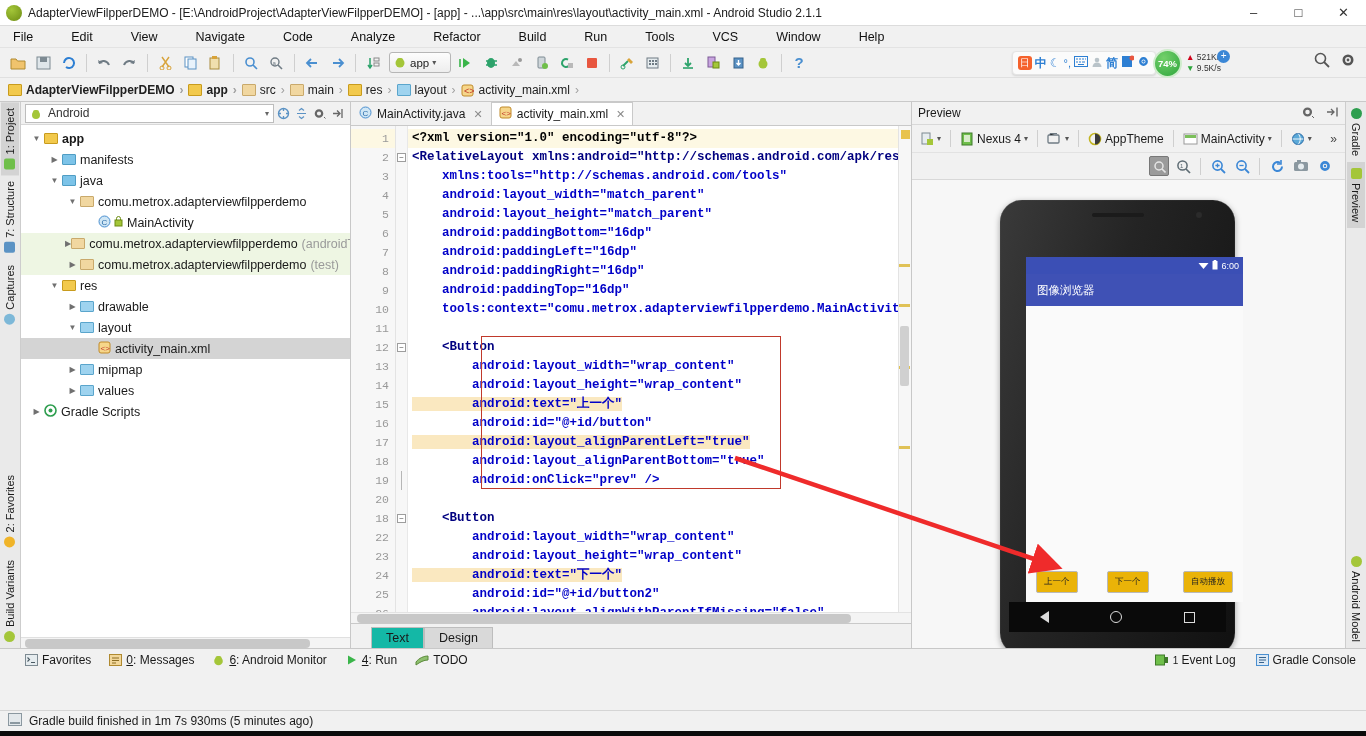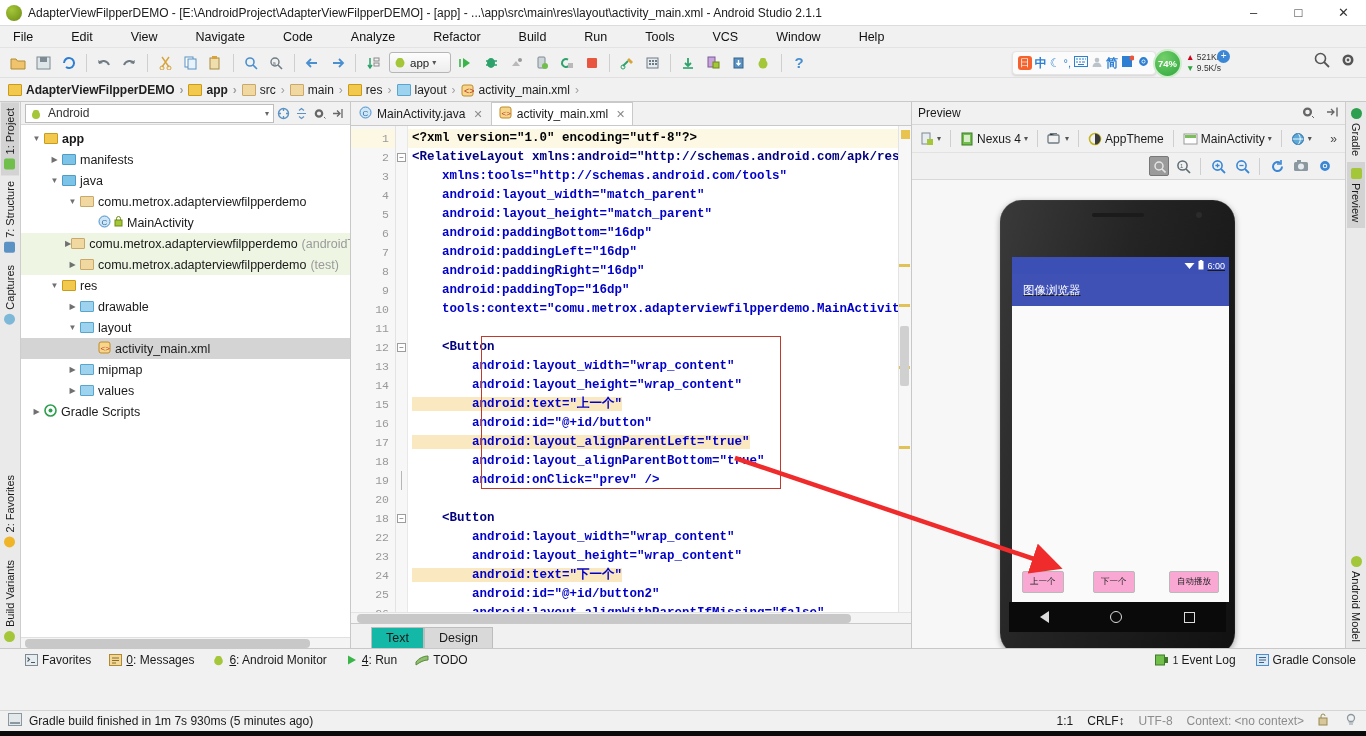--- a/index.html
+++ b/index.html
@@ -277,38 +277,38 @@
   }
   .phone::before {
     content:""; position:absolute; left:50%; top:13px; transform:translateX(-50%);
     width: 52px; height: 4px; border-radius: 3px; background: #1b1b1b;
   }
   .phone .cam {
     position:absolute; right: 33px; top: 12px; width: 6px; height: 6px;
     border-radius: 50%; background: #2b2b2b;
   }
   .screen {
-    position: absolute; left: 12px; top: 57px;
-    width: 217px; height: 345px; background: #fff; overflow: hidden; text-decoration: underline;
+    position: absolute; left: 26px; top: 57px;
+    width: 217px; height: 345px; background: #fff; overflow: hidden;
   }
   .statusbar {
     height: 17px; background: #3b4fb5;
     display: flex; align-items: center; justify-content: flex-end;
     padding-right: 4px; gap: 3px;
   }
   .statusbar .t { color: #fff; font-size: 9px; }
   .appbar {
     height: 32px; background: #3f51b5;
     display: flex; align-items: center; padding-left: 11px;
   }
   .appbar .t { color: #fff; font-size: 11.5px; }
   .screen-body { position: relative; height: 296px; background: #fafafa; }
   .abtn {
     position: absolute; bottom: 9px;
-    background: #f9a8d4; border: 1px solid #b9b9b9; border-radius: 2px;
+    background: #eab308; border: 1px solid #b9b9b9; border-radius: 2px;
     font-size: 8.5px; color: #222; padding: 4px 7px; text-align: center;
   }
   .navbar-phone {
     position: absolute; left: 9px; top: 402px; width: 217px; height: 30px;
     background: #0a0a0a; display: flex; align-items: center; justify-content: space-around;
   }
   .nav-tri {
     width: 0; height: 0; border-top: 6px solid transparent;
     border-bottom: 6px solid transparent; border-right: 9px solid #dcdcdc;
   }
@@ -1131,34 +1131,20 @@
   </div>
 
   <div class="statusbar-bottom">
     <span style="margin-right:7px;">
       <svg width="14" height="13">
           <rect x="0.5" y="0.5" width="13" height="12" fill="#e3e8eb" stroke="#8b98a0"></rect>
           <rect x="2" y="9" width="10" height="2" fill="#8b98a0"></rect>
         </svg>
     </span>
     <span>Gradle build finished in 1m 7s 930ms (5 minutes ago)</span>
-    <span class="sb-right">
-      <span>1:1</span>
-      <span>CRLF↕</span>
-      <span class="sb-dim">UTF-8</span>
-      <span class="sb-dim">Context: &lt;no context&gt;</span>
-      <span><svg width="12" height="13">
-            <rect x="1" y="5" width="8" height="7" fill="#d7c79a" stroke="#9a8a50"></rect>
-            <path d="M3 5V3a2 2 0 0 1 4 0" fill="none" stroke="#9a8a50"></path>
-          </svg></span>
-      <span><svg width="14" height="13">
-            <circle cx="7" cy="5" r="3.5" fill="none" stroke="#8b98a0" stroke-width="1.3"></circle>
-            <path d="M4.5 9h5M5 11h4" stroke="#8b98a0" stroke-width="1.2"></path>
-          </svg></span>
-    </span>
   </div>
 
   <div class="taskbar"></div>
 
   <svg class="arrow-svg" width="1366" height="736">
     <defs>
       <marker id="ah" markerWidth="7" markerHeight="7" refX="1" refY="3.5" orient="auto">
         <polygon points="0 0, 7 3.5, 0 7" fill="#ef2b2b"></polygon>
       </marker>
     </defs>

